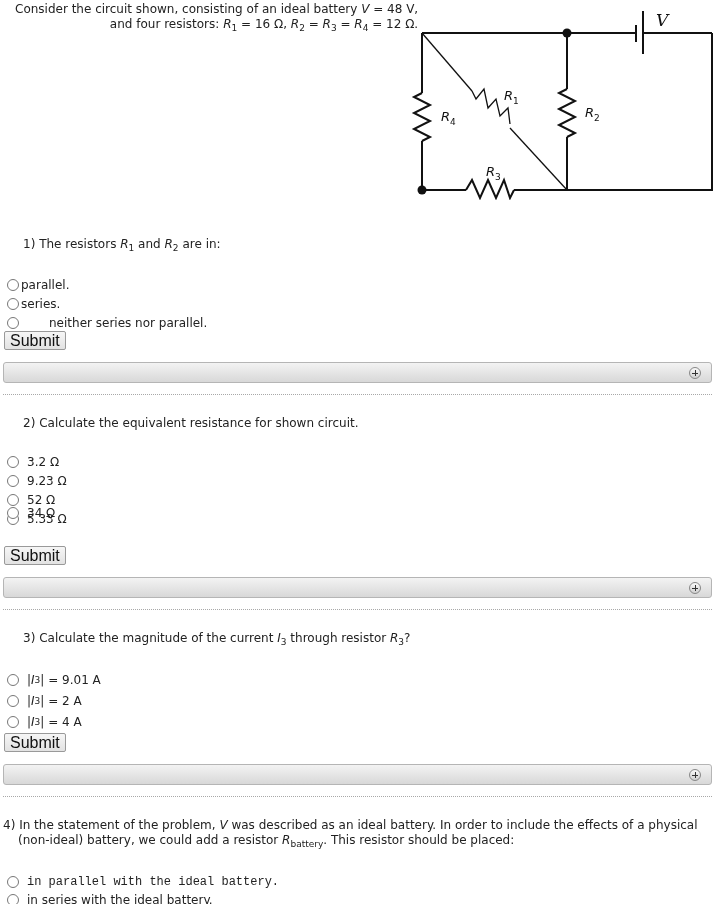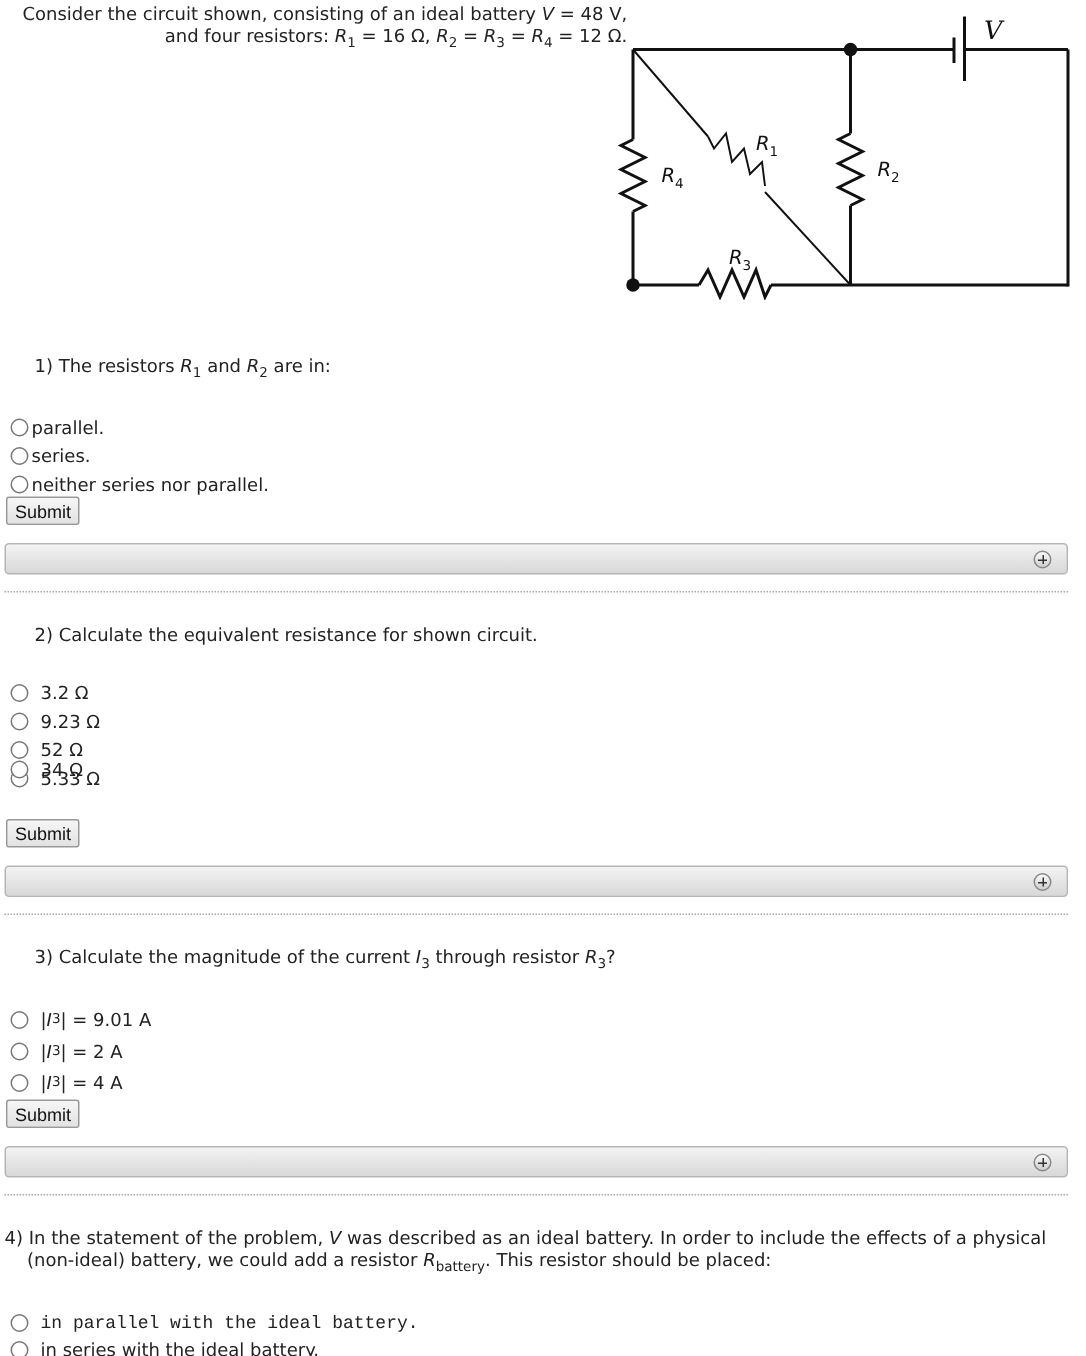--- a/index.html
+++ b/index.html
@@ -9,21 +9,21 @@
   .txt { white-space: nowrap; line-height: 15px; }
   .intro { left: 15px; top: 2px; text-align: right; }
   .intro div { height: 15px; }
   i.var { font-style: italic; }
   sub { font-size: 9px; vertical-align: -3px; line-height: 0; }
   .qhead { left: 3px; white-space: nowrap; line-height: 15px; margin-left: 20px; }
   .radio-row { position: absolute; left: 7px; height: 17px; display: flex; align-items: center; white-space: nowrap; }
   .radio { width: 12px; height: 12px; border: 1px solid #777; border-radius: 50%; background: #fff; box-sizing: border-box; margin-right: 2px; cursor: pointer; }
   .radio.sp { margin-right: 8px; }
   .submit { position: absolute; left: 4px; height: 19px; padding: 0 5px; border: 1px solid #999; border-radius: 2px;
-            background: linear-gradient(#f6f6f6, #e2e2e2); font-family: "Liberation Sans", sans-serif; font-size: 12px;
+            background: linear-gradient(#f6f6f6, #e2e2e2); font-family: "Liberation Sans", sans-serif; font-size: 16px;
             color: #111; display: flex; align-items: center; cursor: pointer; box-sizing: border-box; }
   .bar { position: absolute; left: 3px; width: 709px; height: 21px; border: 1px solid #b5b5b5; border-radius: 3px;
          background: linear-gradient(#f3f3f3, #d8d8d8); box-sizing: border-box; cursor: pointer; }
   .plus { position: absolute; right: 10px; top: 4px; width: 12px; height: 12px; border: 1px solid #888; border-radius: 50%;
           background: linear-gradient(#fafafa, #cfcfcf); box-sizing: border-box; }
   .plus::before { content: ""; position: absolute; left: 2px; top: 4.5px; width: 6px; height: 1px; background: #333; }
   .plus::after { content: ""; position: absolute; left: 4.5px; top: 2px; width: 1px; height: 6px; background: #333; }
   .dots { position: absolute; left: 3px; width: 709px; height: 0; border-top: 1px dotted #a8a8a8; }
   .circuit { left: 410px; top: 0px; }
   .q4 { left: 3px; line-height: 15px; }
@@ -80,21 +80,21 @@
 <div class="abs qhead" style="top:237px;"><span>1)</span><span> The resistors </span><i class="var">R</i><sub>1</sub><span> and </span><i class="var">R</i><sub>2</sub><span> are in:</span></div>
 
 <label class="radio-row" style="top:276px;">
     <span class="radio"></span>
     <span>parallel.</span>
   </label>
 <label class="radio-row" style="top:295px;">
     <span class="radio"></span>
     <span>series.</span>
   </label>
-<label class="radio-row" style="top:314px;">
+<label class="radio-row" style="top:314px;gap:28px;">
     <span class="radio"></span>
     <span>neither series nor parallel.</span>
   </label>
 <div class="submit" style="top:331px;">Submit</div>
 
 <div class="bar" style="top:362px;">
     <span class="plus"></span>
   </div>
 <div class="dots" style="top:394px;"></div>
 

